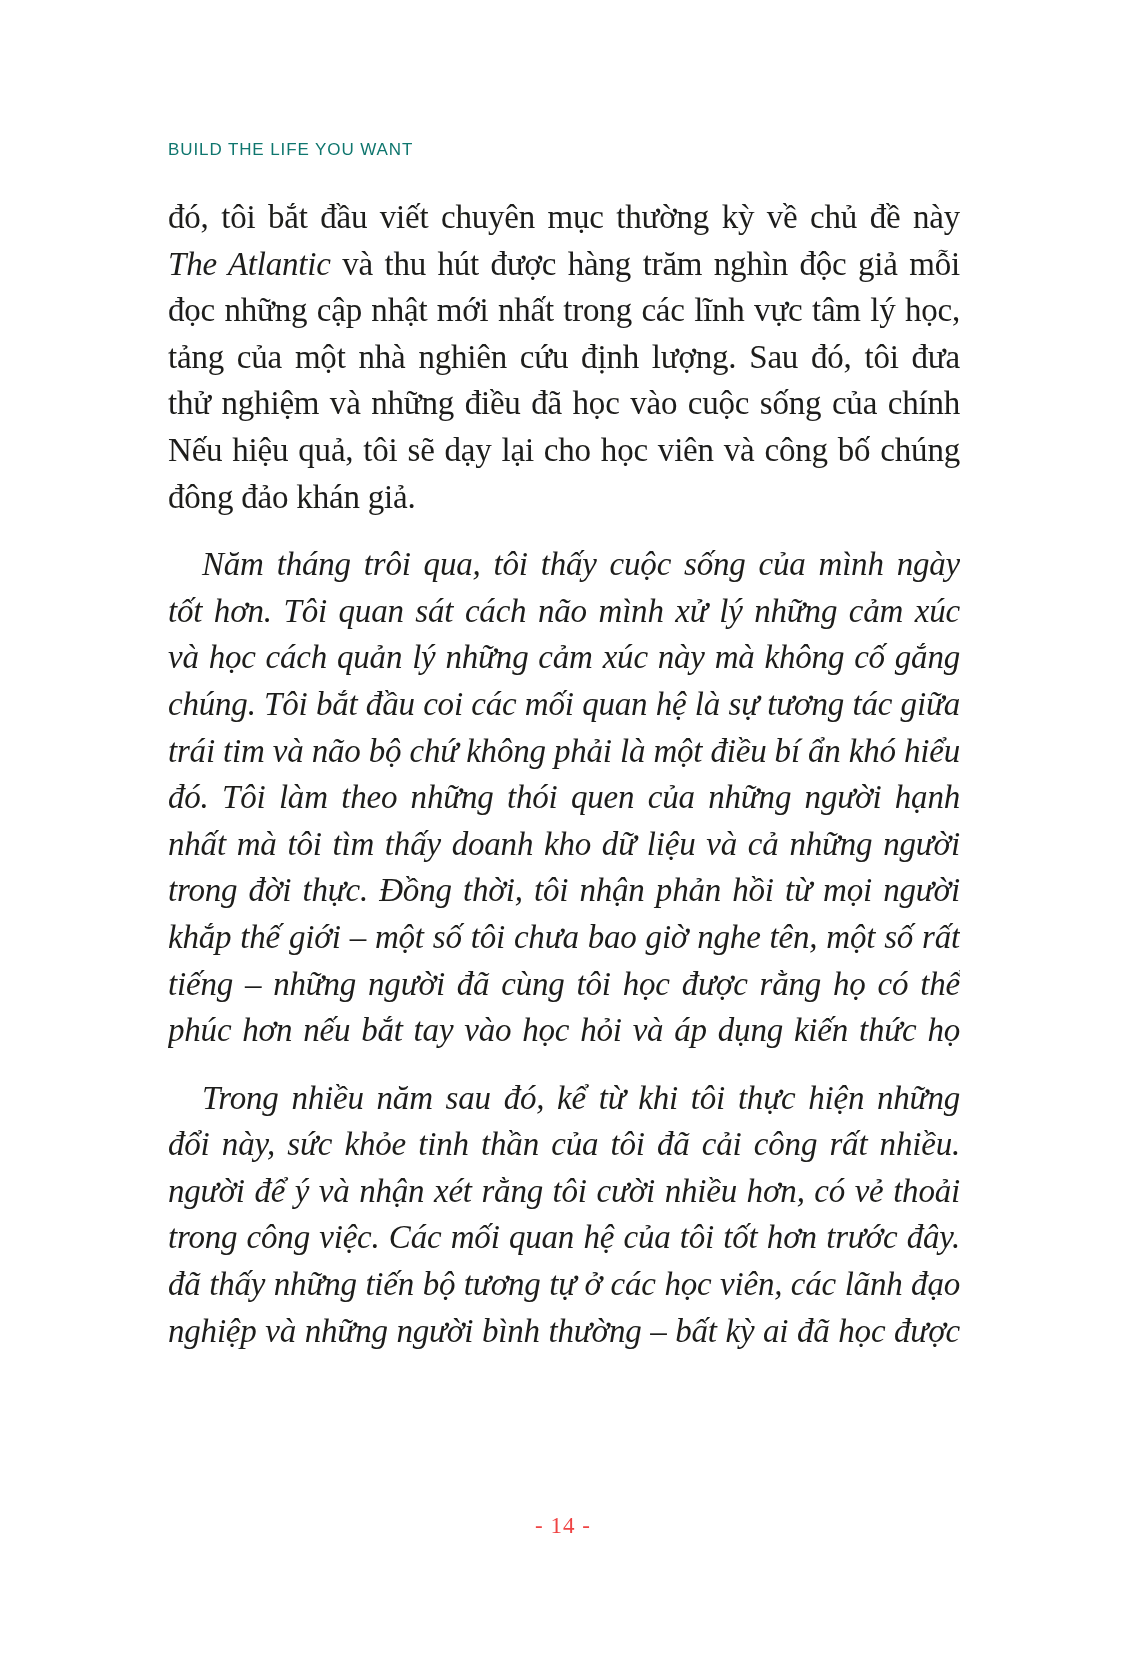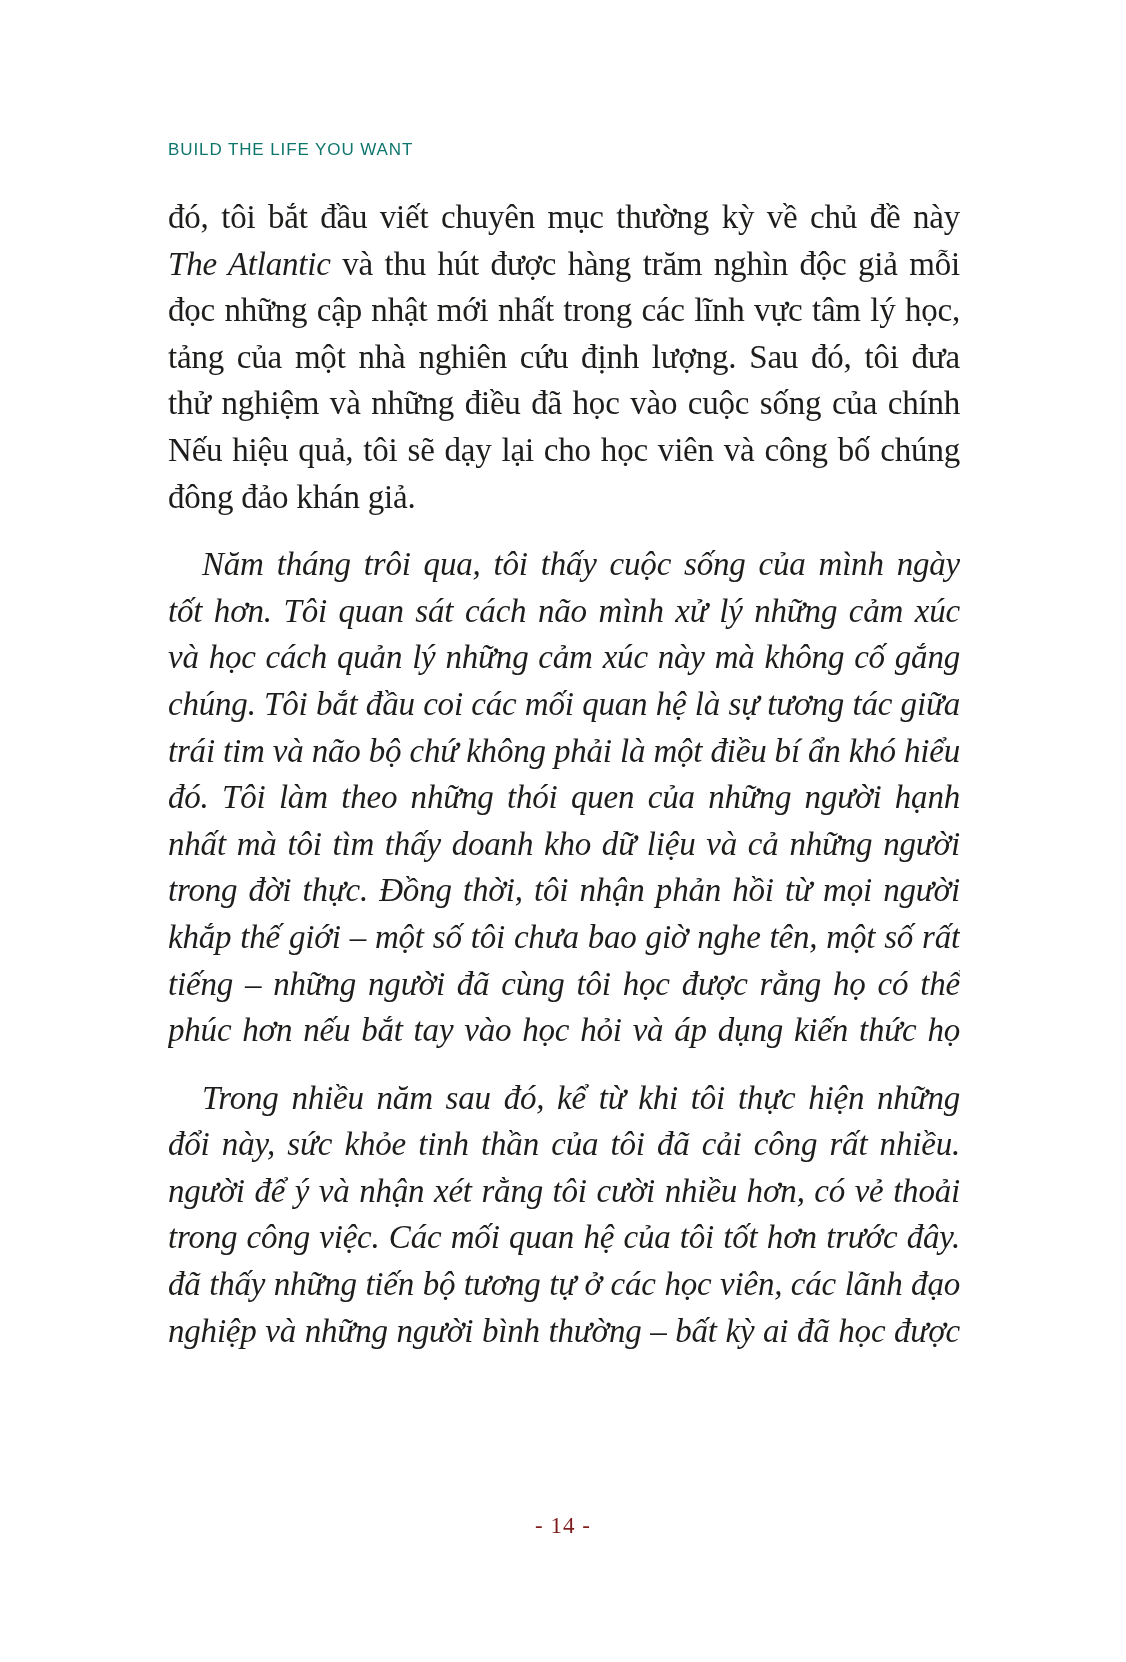--- a/index.html
+++ b/index.html
@@ -60,21 +60,21 @@
   .line em {
   }
   .page-number {
     position: absolute;
     top: 1506px;
     left: 0;
     width: 100%;
     text-align: center;
     font-size: 23px;
     line-height: 40px;
-    color: #7f1d1d;
+    color: #ef4444;
     letter-spacing: 1px;
   }
 </style>
 </head>
 <body>
 
 <div class="page">
 
   <div class="running-header">BUILD THE LIFE YOU WANT</div>
 

